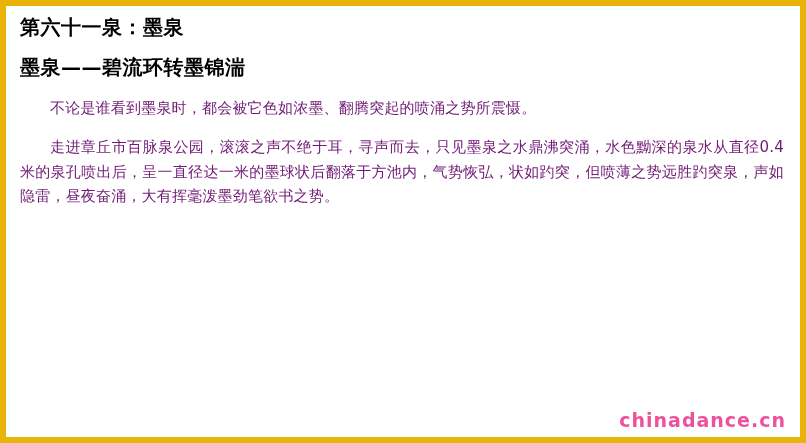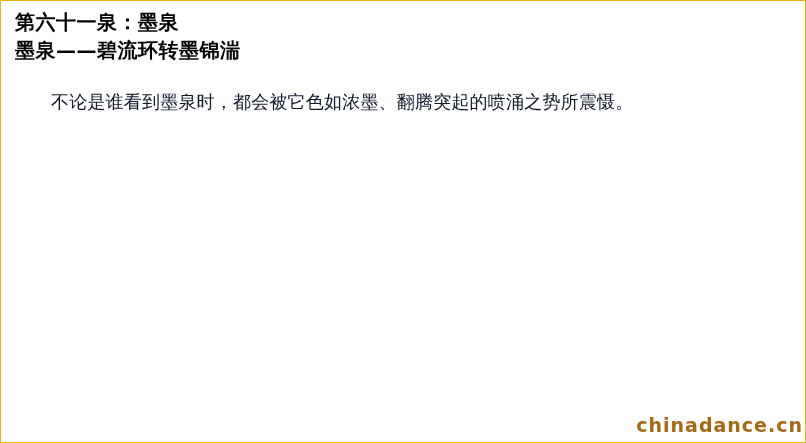--- a/index.html
+++ b/index.html
@@ -11,21 +11,21 @@
     height: 443px;
     background: #ffffff;
     font-family: "DejaVu Sans", "Liberation Sans", sans-serif;
     overflow: hidden;
   }
   .page {
     position: relative;
     width: 806px;
     height: 443px;
     box-sizing: border-box;
-    border: 1px solid #eab308;
+    border: 6px solid #eab308;
     background: #ffffff;
     overflow: hidden;
   }
   .content {
     padding: 8px 16px 0 14px;
   }
   .title {
     font-size: 20px;
     font-weight: bold;
     color: #000000;
@@ -33,47 +33,48 @@
     letter-spacing: 0.5px;
     white-space: nowrap;
   }
   .subtitle {
     font-size: 20px;
     font-weight: bold;
     color: #000000;
     line-height: 1.35;
     letter-spacing: 0.5px;
     white-space: nowrap;
-    margin-top: 1px;
+    margin-top: 13px;
   }
   .para {
-    font-size: 18px;
-    color: #0f172a;
+    font-size: 15px;
+    color: #701a75;
     line-height: 1.62;
     text-indent: 2em;
-    margin-top: 23px;
+    margin-top: 15px;
     text-align: justify;
     letter-spacing: 0.2px;
   }
   .watermark {
     position: absolute;
-    right: 2px;
+    right: 14px;
     bottom: 6px;
     font-family: "DejaVu Sans", "Liberation Sans", sans-serif;
     font-size: 19px;
     font-weight: bold;
-    color: #a16207;
+    color: #ec4899;
     letter-spacing: 1px;
     opacity: 0.95;
     white-space: nowrap;
   }
 </style>
 </head>
 <body>
 
 <div class="page">
   <div class="content">
     <div class="title">第六十一泉：墨泉</div>
     <div class="subtitle">墨泉——碧流环转墨锦湍</div>
     <p class="para">不论是谁看到墨泉时，都会被它色如浓墨、翻腾突起的喷涌之势所震慑。</p>
+    <p class="para">走进章丘市百脉泉公园，滚滚之声不绝于耳，寻声而去，只见墨泉之水鼎沸突涌，水色黝深的泉水从直径0.4米的泉孔喷出后，呈一直径达一米的墨球状后翻落于方池内，气势恢弘，状如趵突，但喷薄之势远胜趵突泉，声如隐雷，昼夜奋涌，大有挥毫泼墨劲笔欲书之势。</p>
   </div>
   <div class="watermark">chinadance.cn</div>
 </div>
 
 </body></html>

